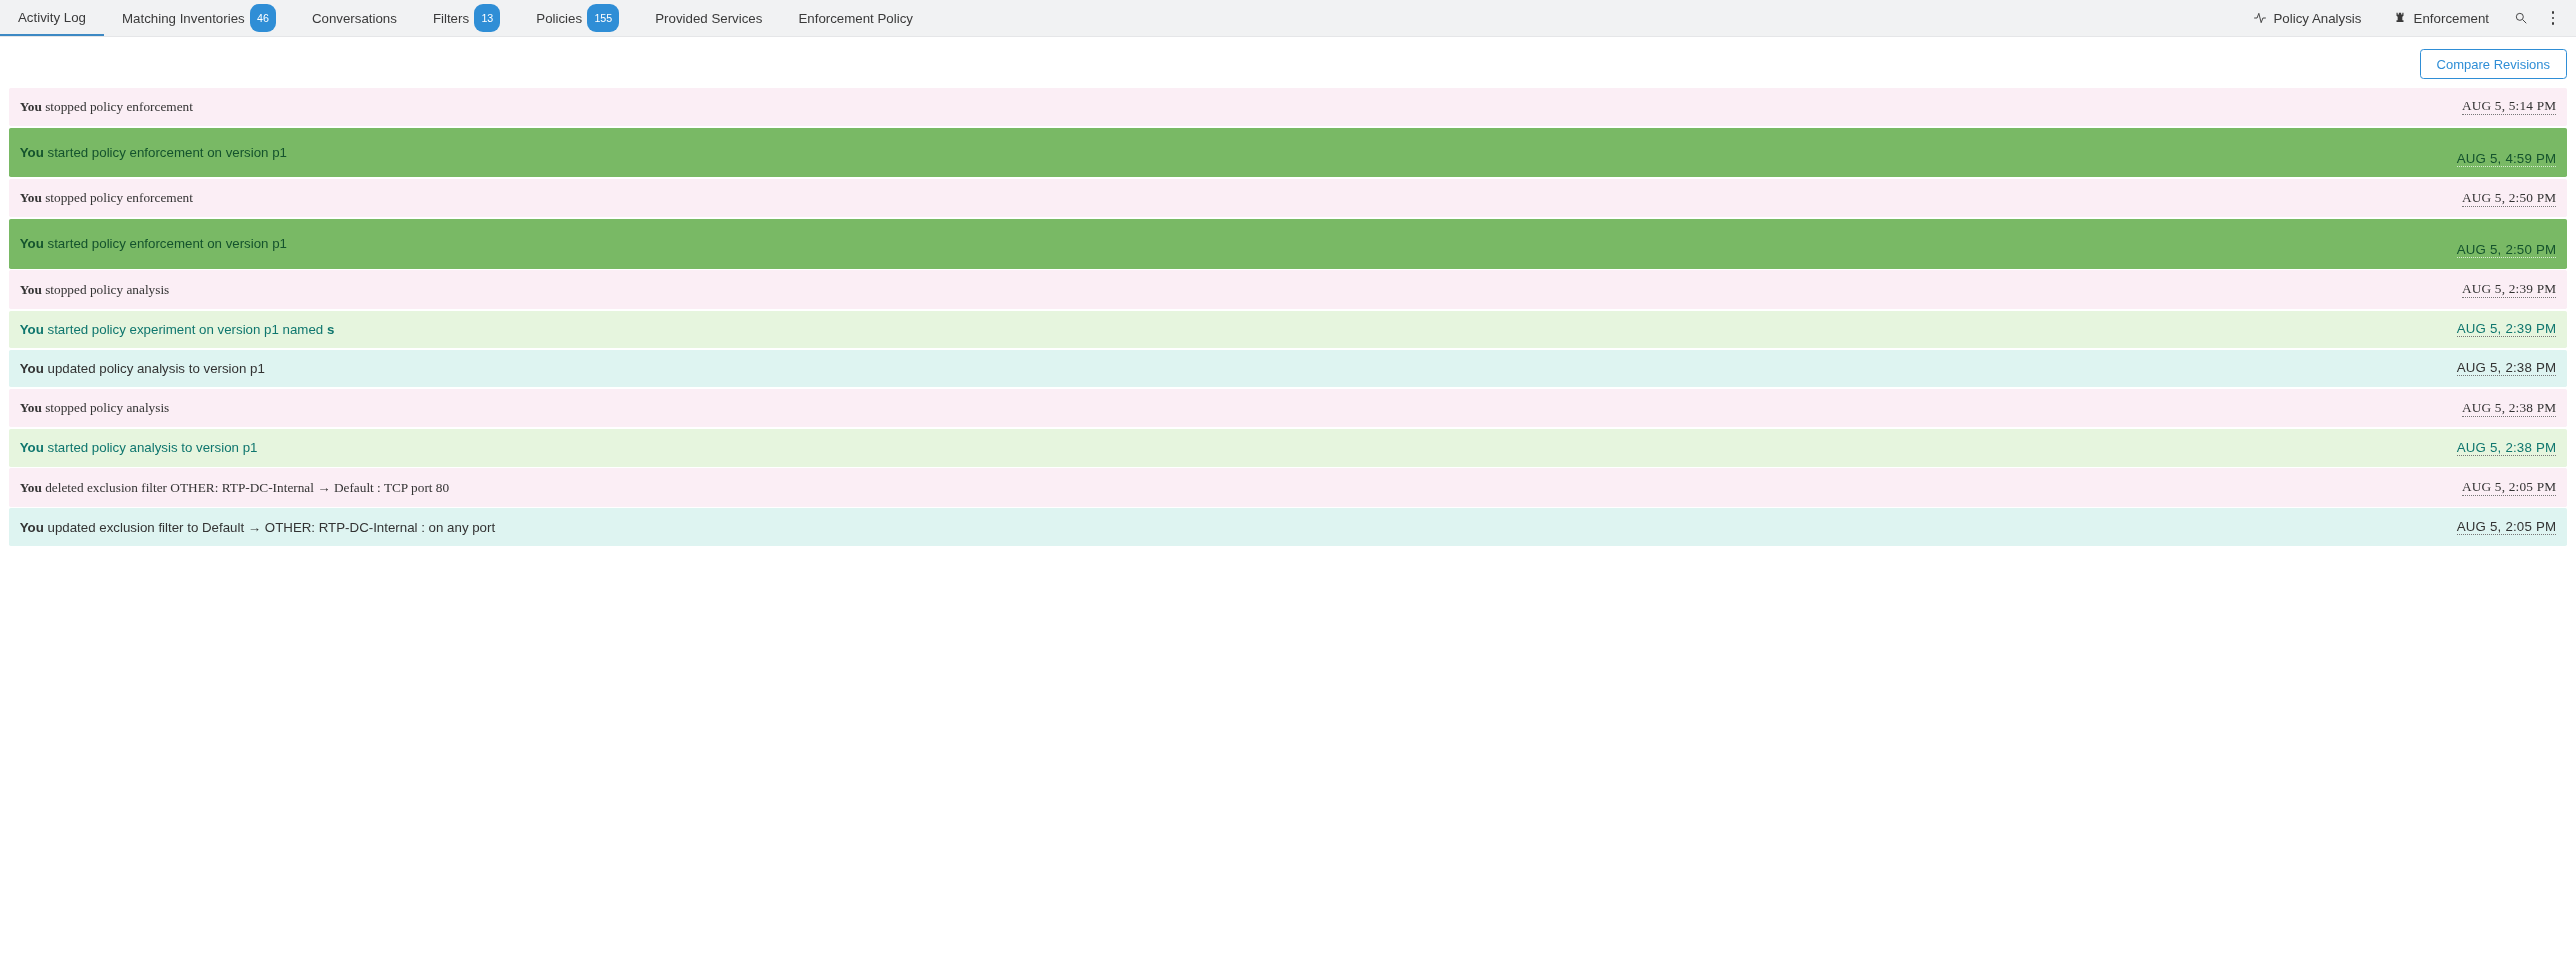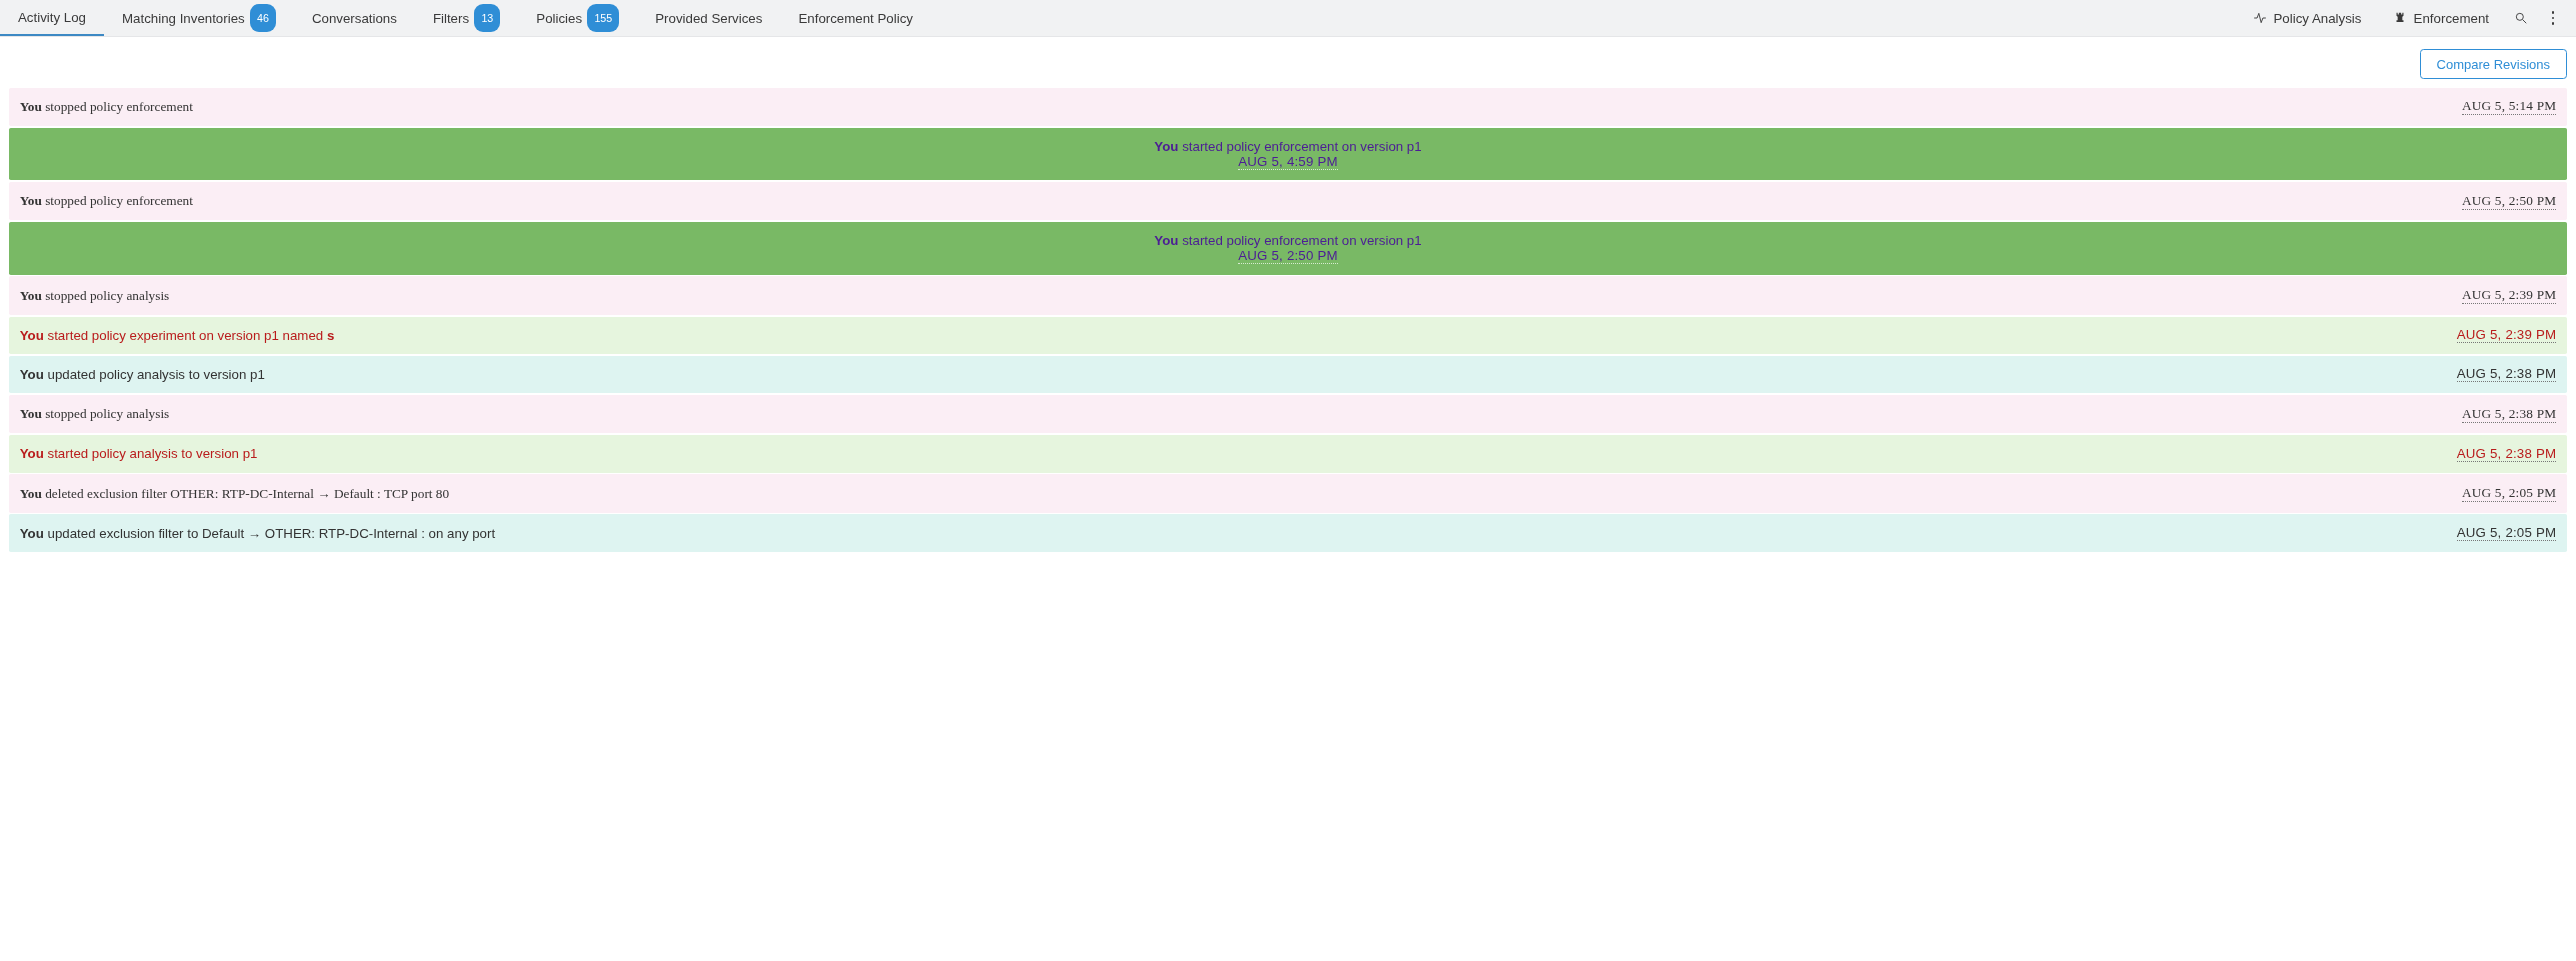--- a/index.html
+++ b/index.html
@@ -121,23 +121,23 @@
   }
   .log-msg strong { font-weight: 700; }
   .log-ts {
     font-variant: small-caps;
     letter-spacing: 0.2px;
     border-bottom: 0.9px dotted #777;
     white-space: nowrap;
   }
   
   .row-pink   { background: #fbeef5; color: #333; font-family: Liberation Serif, serif; }
-  .row-green  { background: #79b965; color: #4c1d95; flex-direction: column; }
-  .row-green .log-ts { border-bottom-color: rgba(255,255,255,.7); }
-  .row-lgreen { background: #e6f5de; color: #b91c1c; }
+  .row-green  { background: #79b965; color: #14532d; }
+  .row-green .log-ts { border-bottom-color: rgba(255,255,255,.7); margin-top: 12px; }
+  .row-lgreen { background: #e6f5de; color: #0f766e; }
   .row-cyan   { background: #def4f1; color: #333; }
 </style>
 </head>
 <body>
 
 <div class="topnav">
   <div class="nav-tabs">
     <div class="nav-tab active">
       <span>Activity Log</span>
     </div>

